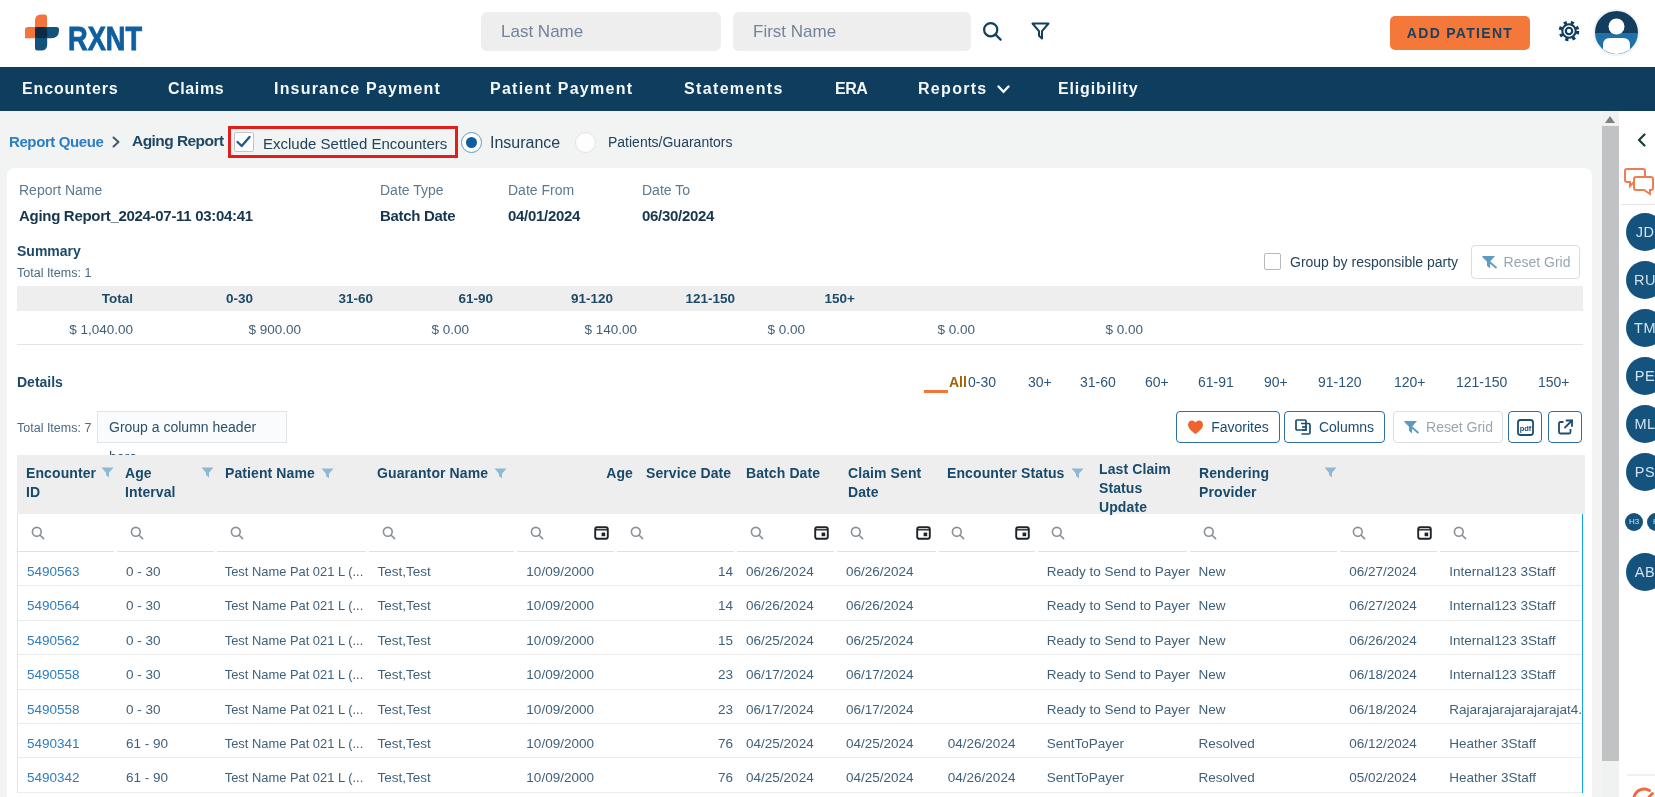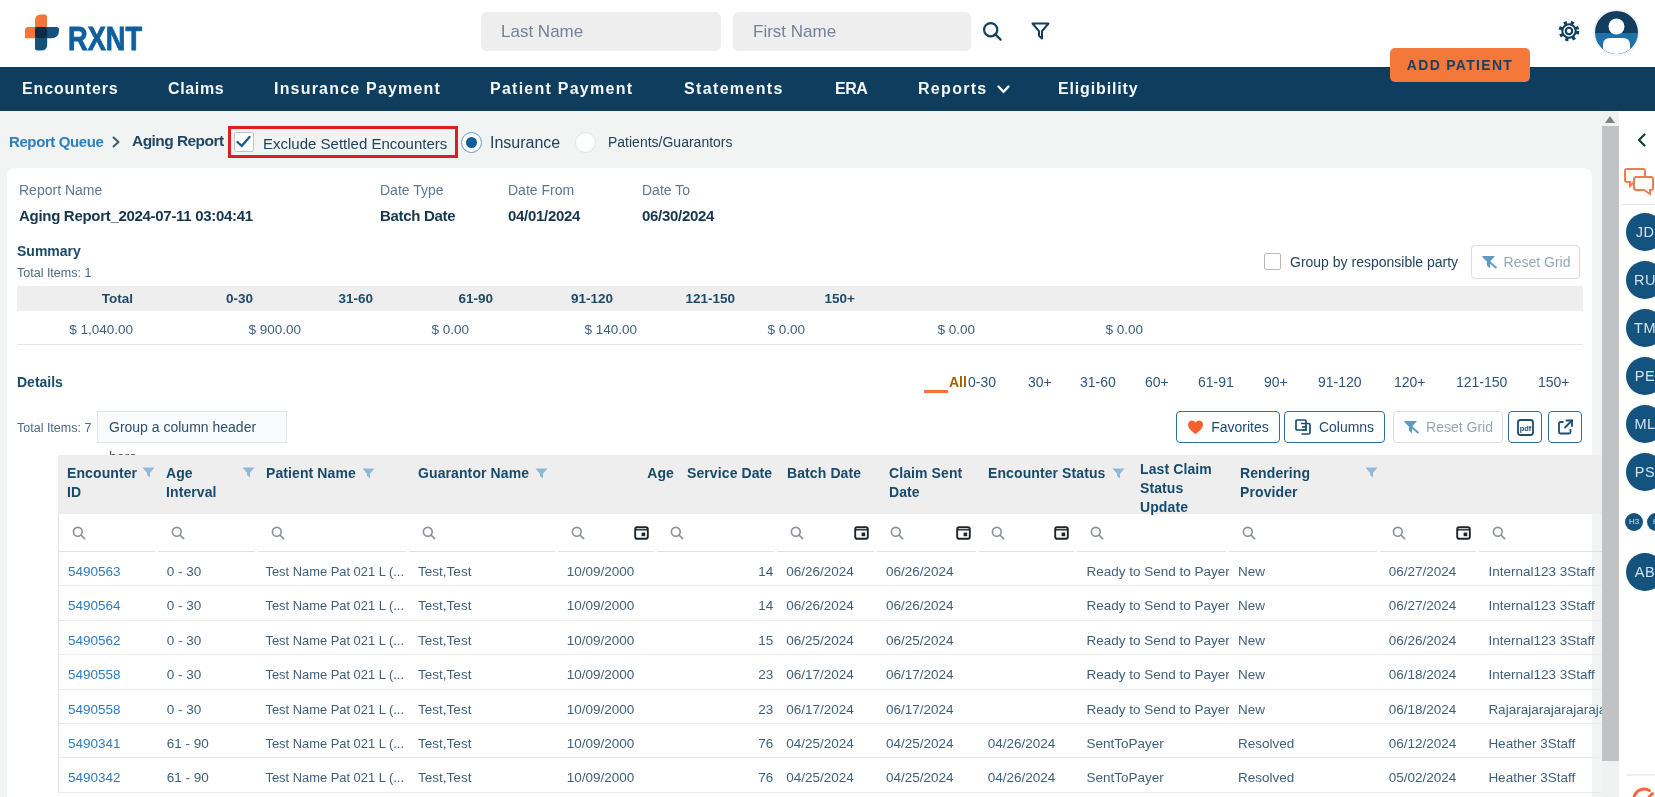--- a/index.html
+++ b/index.html
@@ -4,21 +4,21 @@
 <style>
 * { margin:0; padding:0; box-sizing:border-box; }
 html,body { width:1655px; height:797px; overflow:hidden; }
 body { font-family:"Liberation Sans", sans-serif; background:#f2f3f3; position:relative; }
 .abs { position:absolute; }
 #topbar { position:absolute; left:0; top:0; width:1655px; height:67px; background:#fff; }
 #nav { position:absolute; left:0; top:67px; width:1655px; height:44px; background:#0e3d5e; }
 .navitem { position:absolute; top:67px; height:44px; line-height:44px; color:#f5f8fa; font-size:16px; font-weight:700; letter-spacing:0.4px; }
 #card { position:absolute; left:7px; top:168px; width:1585px; height:629px; background:#fff; border-radius:8px 8px 0 0; }
 .inp { position:absolute; top:12px; height:39px; background:#eeeeee; border-radius:6px; color:#72839a; font-size:17px; line-height:39px; padding-left:20px; }
-#addpat { position:absolute; left:1390px; top:16px; width:140px; height:34px; background:#f5783b; border-radius:5px; color:#1b3f5e; font-weight:700; font-size:14px; letter-spacing:1.3px; text-align:center; line-height:34px;margin-top:32px; }
+#addpat { position:absolute; left:1390px; top:16px; width:140px; height:34px; background:#f5783b; border-radius:5px; color:#1b3f5e; font-weight:700; font-size:14px; letter-spacing:1.3px; text-align:center; line-height:34px; }
 #avatar { position:absolute; left:1593px; top:9px; width:47px; height:47px; border-radius:50%; border:2px solid #f2f2f2; background:linear-gradient(#123d5e 0 52%, #2071a8 52% 100%); overflow:hidden; }
 .lbl { position:absolute; font-size:14px; color:#5b7990; }
 .val { position:absolute; font-size:15px; font-weight:700; letter-spacing:-0.3px; color:#16364f; }
 .sechead { position:absolute; font-size:14px; font-weight:700; color:#1c4a68; }
 .titems { position:absolute; font-size:12.5px; color:#4c6a82; }
 #sumhead { position:absolute; left:17px; top:286px; width:1566px; height:25px; background:#eeeeee; display:flex; }
 #sumhead div { width:120px; text-align:right; padding-right:4px; font-size:13.5px; font-weight:700; color:#1c4a68; line-height:25px; }
 #sumval { position:absolute; left:17px; top:311px; width:1566px; height:34px; border-bottom:1px solid #e4e4e4; display:flex;gap:48px; }
 #sumval div { width:120px; text-align:right; padding-right:4px; font-size:13.5px; color:#3f5f79; line-height:37px; }
 .tab { position:absolute; top:372px; font-size:14px; color:#2c567a; height:20px; line-height:20px; }
@@ -38,21 +38,21 @@
 .c6 { text-align:right; padding-right:4px !important; padding-left:0 !important; }
 #scrolltrack { position:absolute; left:1602px; top:111px; width:17px; height:686px; background:#f0f1f1; }
 #scrollthumb { position:absolute; left:1602px; top:126px; width:17px; height:635px; background:#c0c2c3; }
 #sidebar { position:absolute; left:1619px; top:111px; width:36px; height:686px; background:#fff; }
 .circ { position:absolute; left:1626px; width:38px; height:38px; border-radius:50%; background:#15537f; color:#d3e2ee; font-size:14.5px; text-align:center; line-height:38px; letter-spacing:0.5px; }
 .fun { display:inline-block; }
 .fabs { position:absolute; right:2px; top:12px; }
 .hrow .c3 .fun, .hrow .c4 .fun, .hrow .c10 .fun, .hrow .c11 .fun { margin-left:2px; vertical-align:-1px; }
 .mag { position:absolute; left:13px; top:12px; }
 .cal { position:absolute; right:8px; top:11px; }
-#tbl { border-left:1px solid #e3e3e3; border-right:3px solid #0ea5e9;margin-left:41px; }
+#tbl { border-left:1px solid #e3e3e3; border-right:1px solid #0ea5e9; }
 #tbl .hrow { margin:0 -1px; width:1568px; }
 .c9 .mag, .c12 .mag { left:12px; }
 .hrow .c12 { padding-top:5px !important; }
 .hrow .c13 .fabs { right:-5px; }
 </style>
 </head>
 <body>
 <div id="topbar"></div>
 <div id="nav"></div>
 <div id="card"></div>

